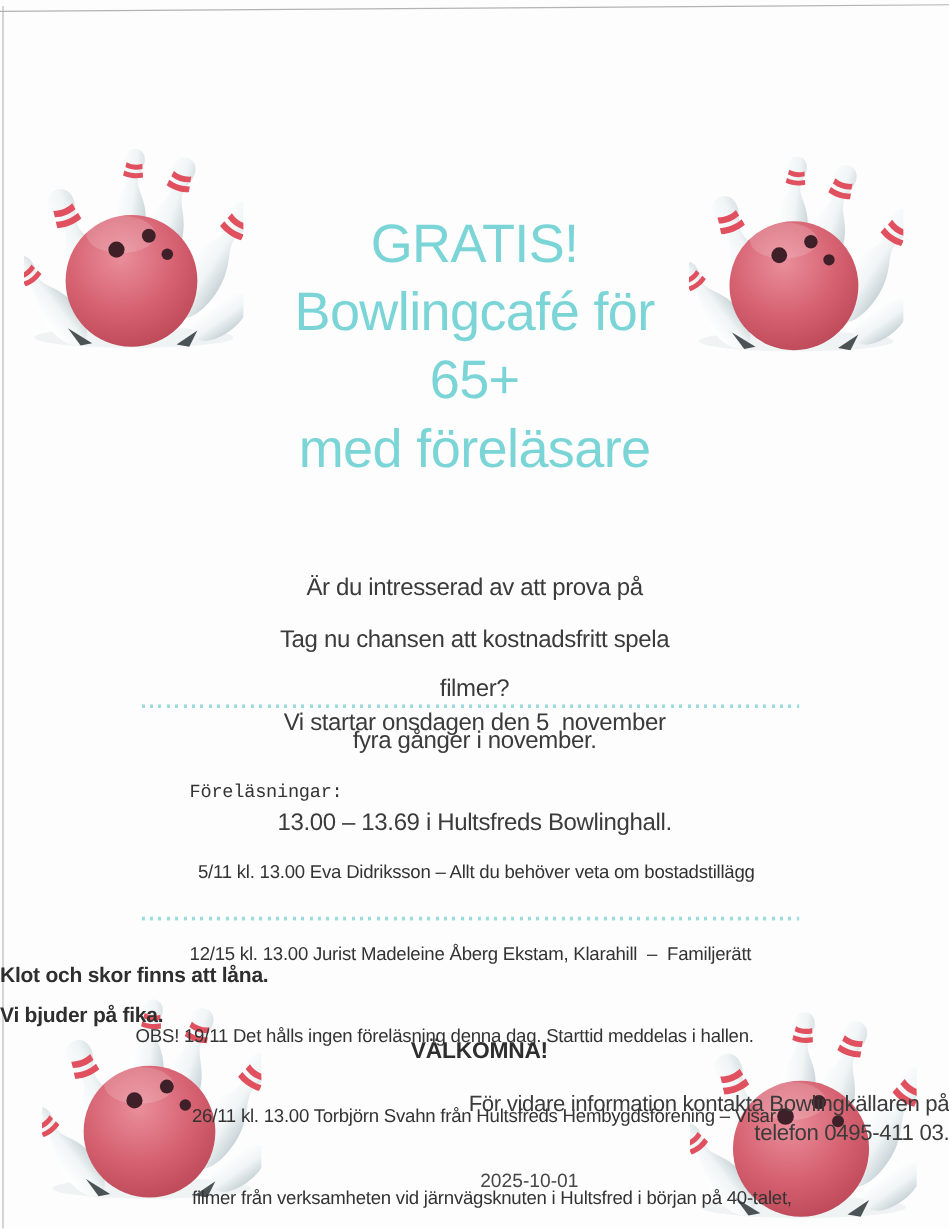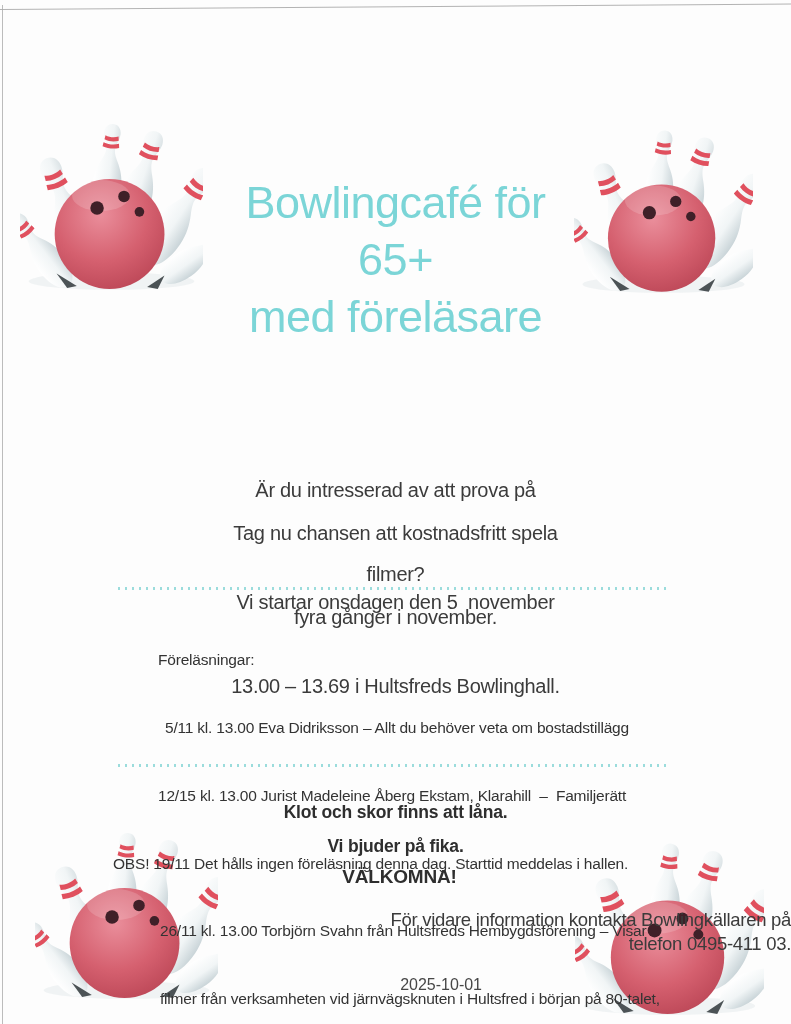--- a/index.html
+++ b/index.html
@@ -24,24 +24,24 @@
   .para{position:absolute;left:0;width:100%;text-align:center;font-size:20px;line-height:28px;
     letter-spacing:-0.3px;white-space:pre-wrap;color:#3b3b3b;}
   .p-intro{top:420px}.p-offer{top:463px}.p-start{top:532px}
   
   .divider{position:absolute;left:118px;width:548px;height:3px;
     background:repeating-linear-gradient(90deg,#9bdcdc 0px,#9bdcdc 2.5px,transparent 2.5px,transparent 7px);}
   .d1{top:587px}.d2{top:764px}
   
   .lectures{position:absolute;left:113px;top:604px;width:580px;font-size:15.5px;line-height:22.6px;
     color:#333333;letter-spacing:-0.2px;white-space:pre-wrap;}
-  .lh{padding-left:45px;}
+  .lh{padding-left:45px;font-family:Liberation Mono, monospace;}
   .i52{padding-left:52px}.i45{padding-left:45px}.i0{padding-left:0}.i47{padding-left:47px}
   
-  .bold-line{position:absolute;left:0;width:100%;text-align:center;font-weight:bold;
+  .bold-line{position:absolute;left:0;width:100%;text-align:left;font-weight:bold;
     font-size:17.5px;color:#2e2e2e;letter-spacing:-0.2px;}
   .klot{top:802px}.fika{top:836px}
   .welcome{position:absolute;left:4px;top:866px;width:100%;text-align:center;font-weight:bold;
     font-size:19px;color:#2e2e2e;letter-spacing:-0.2px;}
   .info{position:absolute;left:0;top:908px;width:100%;text-align:right;font-size:18.5px;
     line-height:24px;color:#3b3b3b;letter-spacing:-0.3px;}
   .date{position:absolute;left:282px;top:976px;width:200px;text-align:right;font-size:16px;color:#474747;}
   .defs-hidden{position:absolute;width:0;height:0;overflow:hidden;}
 </style>
 </head>
@@ -102,20 +102,21 @@
         <use href="#bowlScene"></use>
       </svg>
   </div>
   <div class="corner br">
     <svg viewBox="0 0 190 205">
         <use href="#bowlScene"></use>
       </svg>
   </div>
 
   <div class="title">
+    <div>GRATIS!</div>
     <div>Bowlingcafé för</div>
     <div>65+</div>
     <div>med föreläsare</div>
   </div>
 
   <div class="para p-intro">
     <div>Är du intresserad av att prova på</div>
     <div>filmer?</div>
   </div>
 
@@ -130,21 +131,21 @@
   </div>
 
   <div class="divider d1"></div>
 
   <div class="lectures">
     <div class="lh">Föreläsningar:</div>
     <div class="ln i52">5/11 kl. 13.00 Eva Didriksson – Allt du behöver veta om bostadstillägg</div>
     <div class="ln i45">12/15 kl. 13.00 Jurist Madeleine Åberg Ekstam, Klarahill  –  Familjerätt</div>
     <div class="ln i0">OBS! 19/11 Det hålls ingen föreläsning denna dag. Starttid meddelas i hallen.</div>
     <div class="ln i47">26/11 kl. 13.00 Torbjörn Svahn från Hultsfreds Hembygdsförening – Visar</div>
-    <div class="ln i47">filmer från verksamheten vid järnvägsknuten i Hultsfred i början på 80-talet,</div>
+    <div class="ln i47">filmer från verksamheten vid järnvägsknuten i Hultsfred i början på 40-talet,</div>
     
   </div>
 
   <div class="divider d2"></div>
 
   <div class="bold-line klot">Klot och skor finns att låna.</div>
   <div class="bold-line fika">Vi bjuder på fika.</div>
   <div class="welcome">VÄLKOMNA!</div>
 
   <div class="info">

